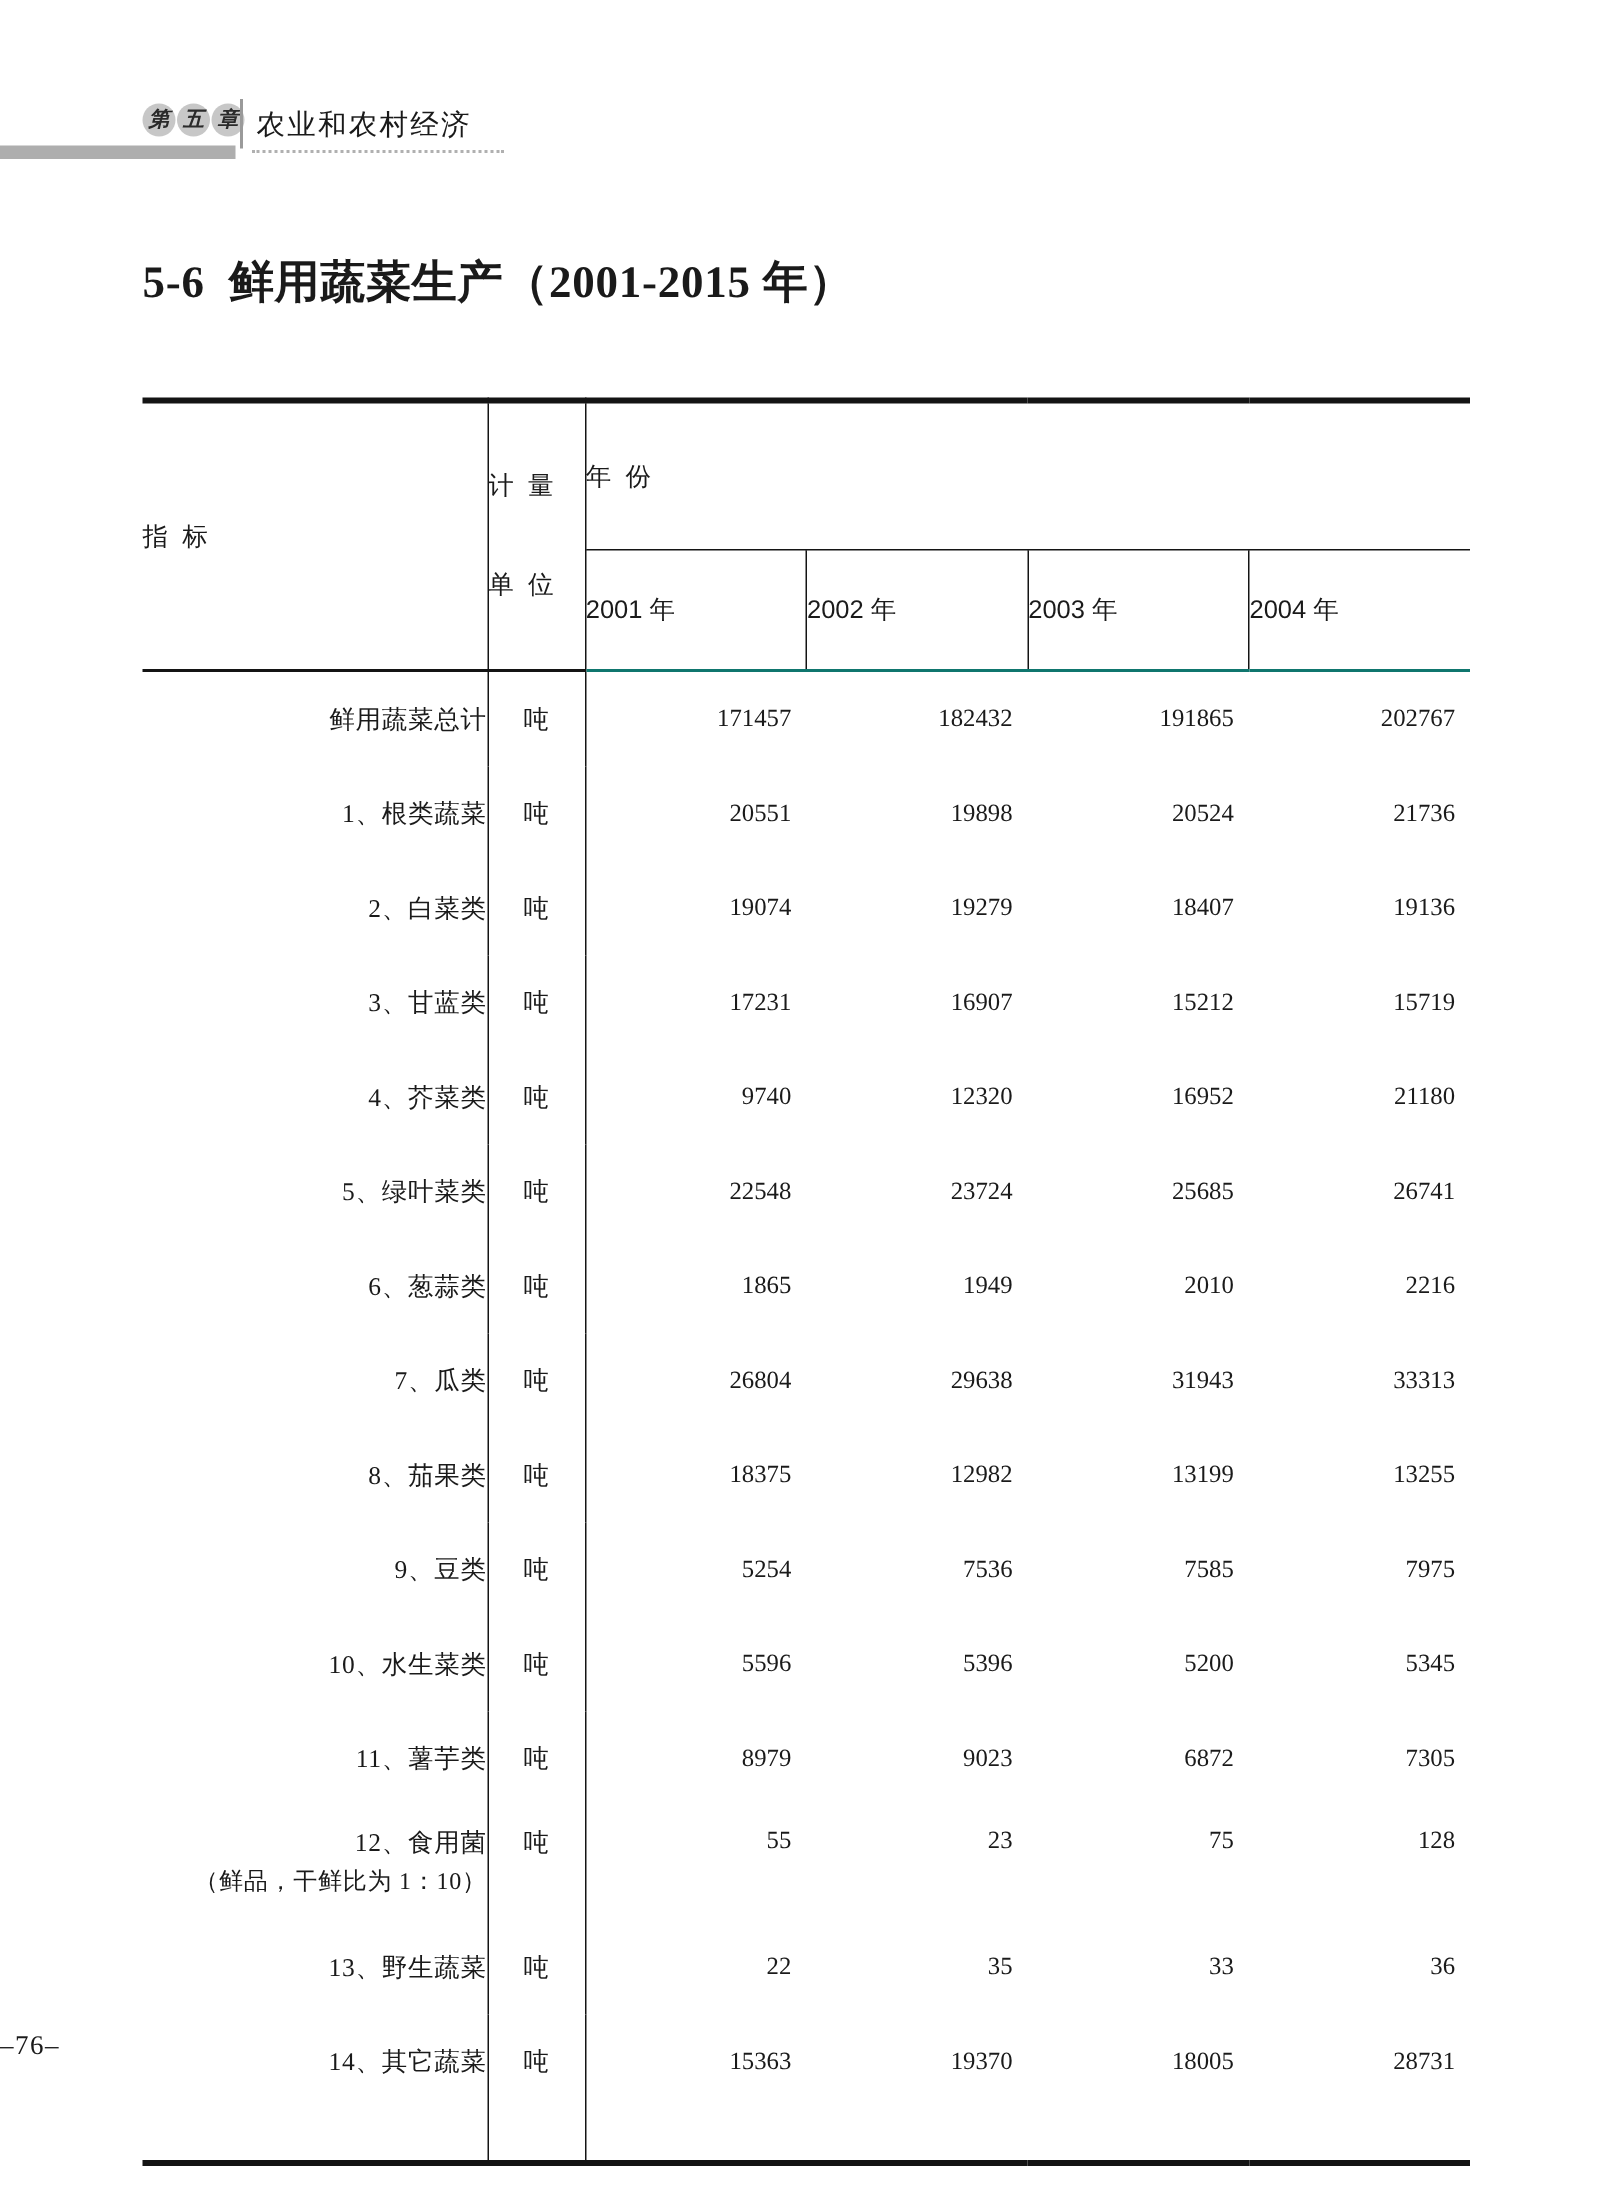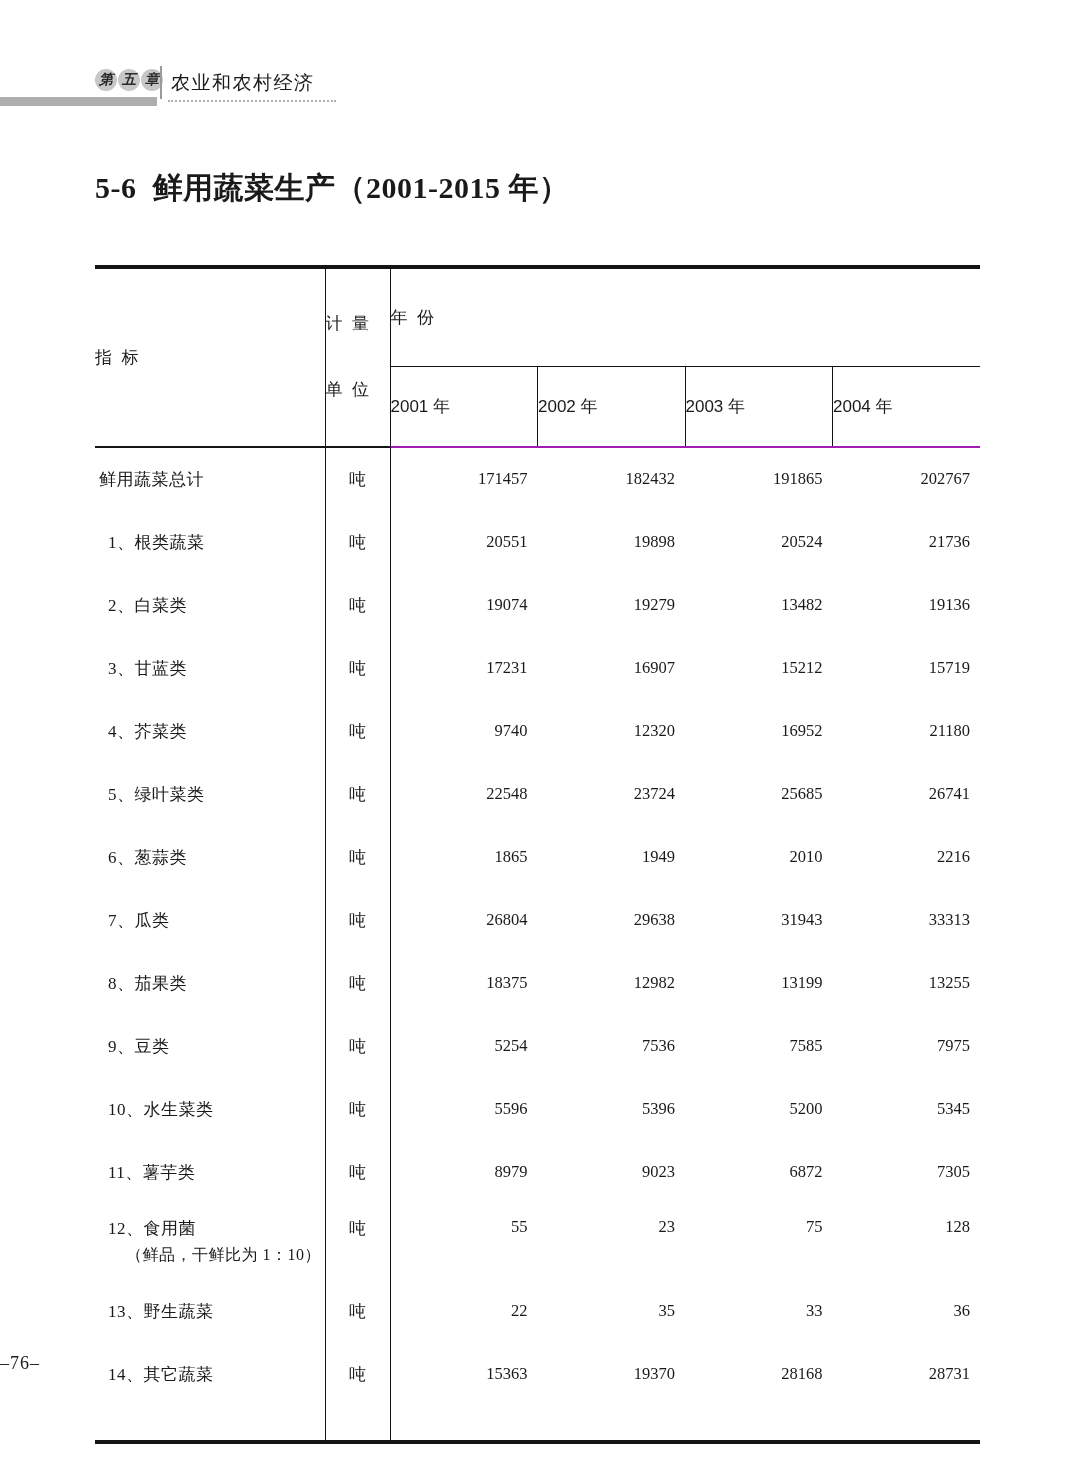--- a/index.html
+++ b/index.html
@@ -41,28 +41,28 @@
   }
   col.c-ind  { width:230px; }
   col.c-unit { width:65px;  }
   col.c-year { width:147.5px; }
 
   thead th {
     font-family:"Liberation Sans","DejaVu Sans",sans-serif;
     font-weight:normal; font-size:17px; white-space:pre; padding:0; text-align:left;
   }
   thead tr.h1 th { height:40px; }
-  thead tr.h2 th { height:33px; border-bottom:2px solid #a21caf; border-left:1.5px solid #141414; }
+  thead tr.h2 th { height:33px; border-bottom:2px solid #0f766e; border-left:1.5px solid #141414; }
   thead tr.h2 th:last-child { border-right:none;margin-left:11px; }
   th.th-ind  { border-bottom:2px solid #141414; }
   th.th-unit { border-left:1.5px solid #141414; border-right:1.5px solid #141414; border-bottom:2px solid #141414; line-height:1.3; }
   th.th-years{ border-bottom:1.5px solid #141414; }
 
   tbody td { height:63px; font-size:17px; vertical-align:middle; padding:0; }
-  td.td-label { text-align:left; padding-left:4px; letter-spacing:0.5px; }
+  td.td-label { text-align:right; padding-left:4px; letter-spacing:0.5px; }
   tr.indent td.td-label { padding-left:13px; }
   td.td-unit { border-left:1.5px solid #141414; border-right:1.5px solid #141414; text-align:center; }
   td.td-val  { text-align:right; padding-right:10px; font-size:16.5px;padding-left:36px; }
   tr.two-line td.td-unit, tr.two-line td.td-val { vertical-align:top; padding-top:13px; }
   tr.two-line td.td-label { line-height:1.55; }
   .label-note { padding-left:18px; font-size:16px; white-space:pre; }
   tr.spacer td { height:34px; }
 
   
   .page-footer {
@@ -127,21 +127,21 @@
         <td class="td-val">20551</td>
         <td class="td-val">19898</td>
         <td class="td-val">20524</td>
         <td class="td-val">21736</td>
       </tr>
       <tr class="indent">
         <td class="td-label">2、白菜类</td>
         <td class="td-unit">吨</td>
         <td class="td-val">19074</td>
         <td class="td-val">19279</td>
-        <td class="td-val">13482</td>
+        <td class="td-val">18407</td>
         <td class="td-val">19136</td>
       </tr>
       <tr class="indent">
         <td class="td-label">3、甘蓝类</td>
         <td class="td-unit">吨</td>
         <td class="td-val">17231</td>
         <td class="td-val">16907</td>
         <td class="td-val">15212</td>
         <td class="td-val">15719</td>
       </tr>
@@ -226,21 +226,21 @@
         <td class="td-val">22</td>
         <td class="td-val">35</td>
         <td class="td-val">33</td>
         <td class="td-val">36</td>
       </tr>
       <tr class="indent">
         <td class="td-label">14、其它蔬菜</td>
         <td class="td-unit">吨</td>
         <td class="td-val">15363</td>
         <td class="td-val">19370</td>
-        <td class="td-val">28168</td>
+        <td class="td-val">18005</td>
         <td class="td-val">28731</td>
       </tr>
       <tr class="spacer">
         <td></td>
         <td class="td-unit"></td>
         <td></td>
         <td></td>
         <td></td>
         <td></td>
       </tr>

